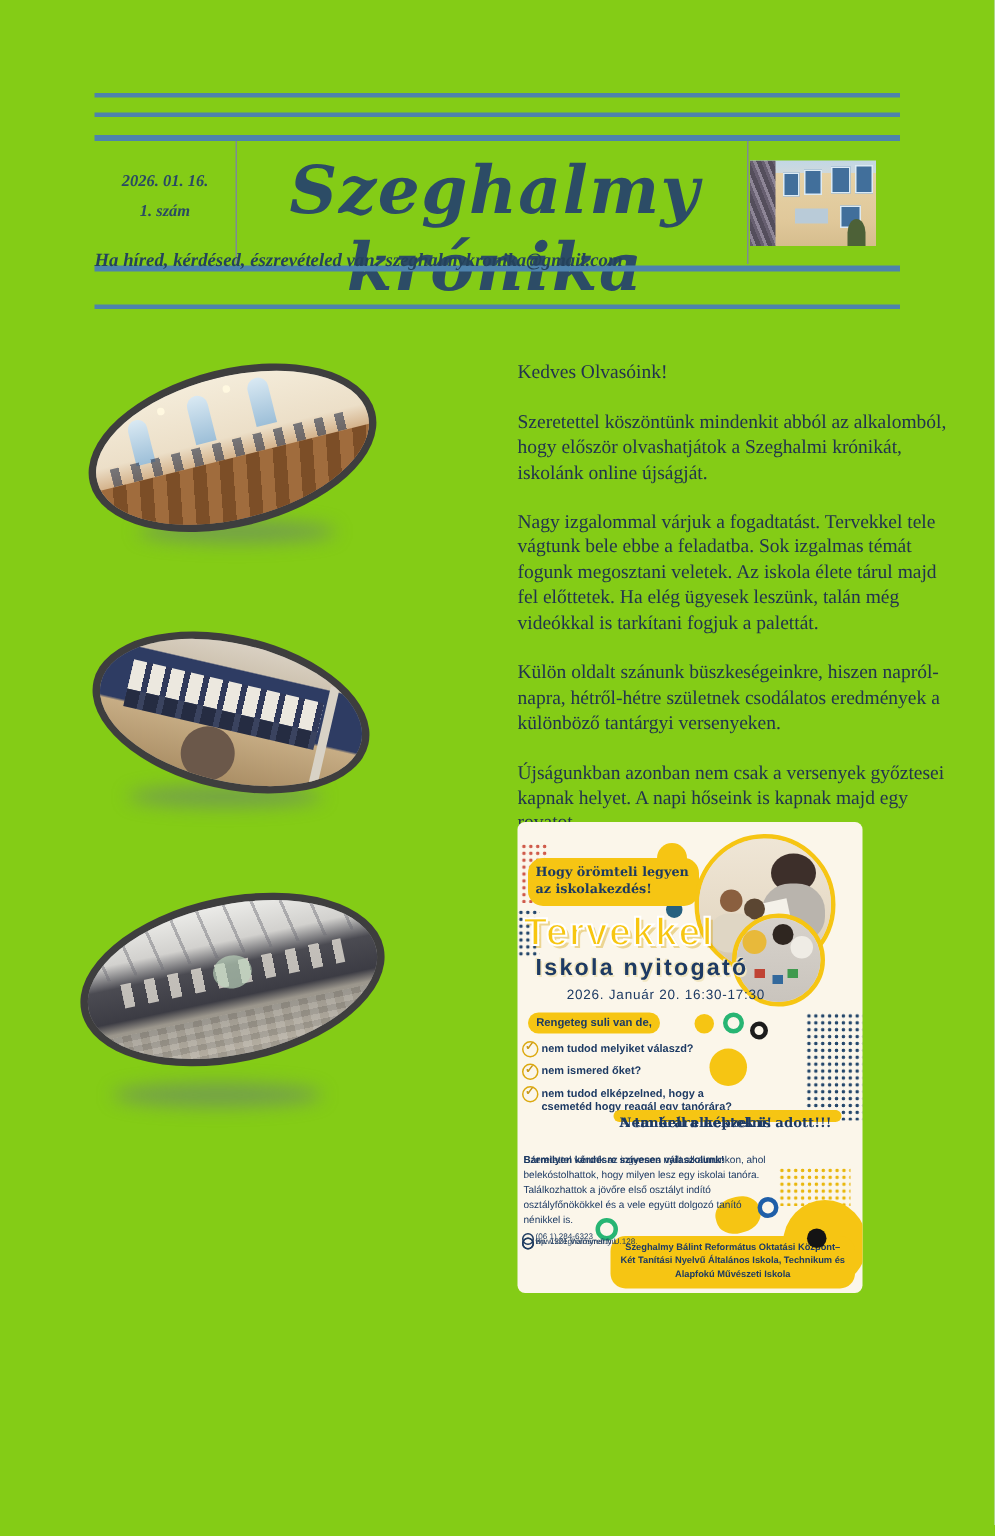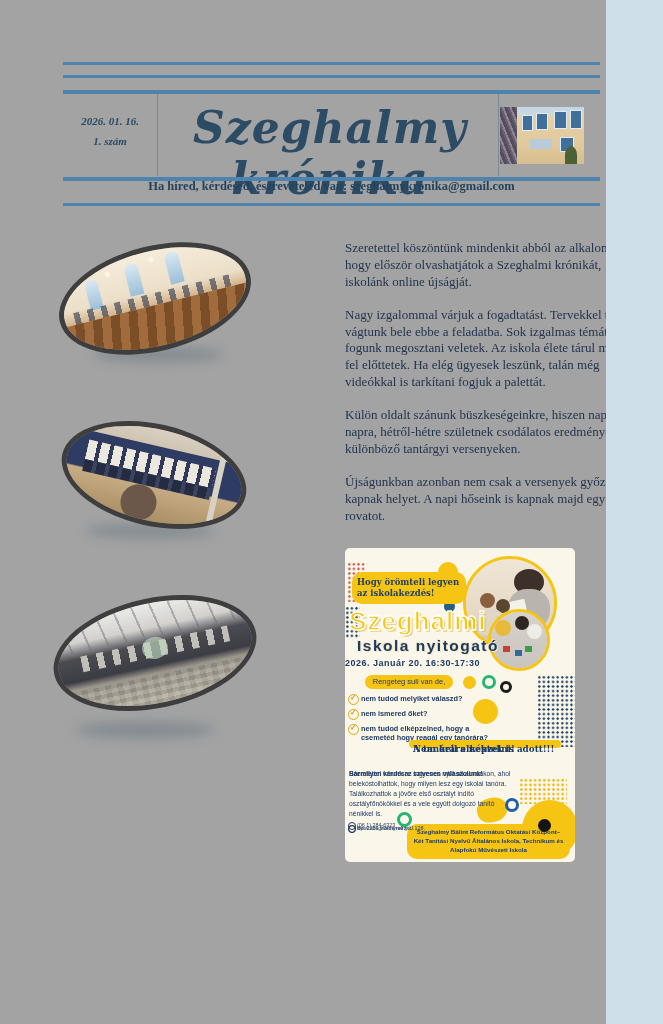--- a/index.html
+++ b/index.html
@@ -1,57 +1,57 @@
 <!DOCTYPE html>
 <html><head>
 <meta charset="utf-8">
 <style>
   html,body{margin:0;padding:0;background:#cfdfe9;}
-  .page{position:relative;width:606px;height:1024px;background:#a3a3a3;overflow:hidden;
+  .page{position:relative;width:663px;height:1024px;background:#84cc16;overflow:hidden;
         font-family:"Liberation Serif",serif;color:#22344e;}
   .rule{position:absolute;left:63px;width:537px;background:#4d83ad;}
   
   .masthead{position:absolute;left:63px;top:94px;width:537px;height:82px;}
   .vdiv{position:absolute;top:0;bottom:0;width:1px;background:#7d8b95;}
   .dateblock{position:absolute;left:0;top:18px;width:94px;text-align:center;
              font-style:italic;font-weight:bold;font-size:11px;color:#2a4a63;line-height:1.8;}
   .mast-title{position:absolute;left:100px;width:334px;top:8px;text-align:center;
               font-family:"DejaVu Serif",serif;font-style:italic;font-weight:bold;
               font-size:44px;color:#2c4c66;letter-spacing:1px;}
   .bldg{position:absolute;left:437px;top:13px;width:84px;height:57px;overflow:hidden;
         background:linear-gradient(180deg,#c2d7e5 0%,#cdd9dd 14%,#e6d2a6 15%,#e0c89a 70%,#d6bd8e 100%);}
   .bldg .win{position:absolute;background:#416f9b;border:1px solid #dcebf4;}
   .bldg .tree{position:absolute;left:0;top:0;width:17px;height:57px;
         background:repeating-linear-gradient(68deg,#675f70 0 2px,#8d8596 2px 4px,#544e5c 4px 7px);}
   .bldg .sign{position:absolute;left:30px;top:32px;width:22px;height:10px;background:#b9cbd8;}
   .bldg .bush{position:absolute;right:7px;bottom:0;width:12px;height:18px;border-radius:50% 50% 0 0;background:#4d6137;}
-  .contactline{position:absolute;left:63px;top:179px;width:537px;text-align:center;
-               font-weight:bold;font-size:12.5px;color:#24425c;}
+  .contactline{position:absolute;left:63px;top:166px;width:537px;
+               font-style:italic;font-weight:bold;font-size:12.5px;color:#24425c;}
   
   .oval{position:absolute;border:5px solid #3e3e3e;border-radius:50%;overflow:hidden;background:#888;}
   .oshadow{position:absolute;border-radius:50%;background:rgba(100,115,128,.5);filter:blur(6px);}
   .oval .layer{position:absolute;}
   
   .article{position:absolute;left:345px;top:240px;width:289px;font-size:13px;line-height:1.3;color:#22344e;}
   .article p{margin:0 0 16px 0;}
   
   .flyer{position:absolute;left:345px;top:548px;width:230px;height:314px;background:#fbf6ea;
          border-radius:5px;overflow:hidden;font-family:"Liberation Sans",sans-serif;color:#1d3a5f;}
   .flyer *{position:absolute;}
   .dots{background-image:radial-gradient(currentColor 1px,transparent 1.4px);background-size:4.6px 4.6px;}
   .badge{left:7px;top:24px;width:104px;padding:5px 5px;background:#f6c513;border-radius:10px;
          font-family:"DejaVu Serif",serif;font-weight:bold;font-size:8.5px;text-align:left;line-height:1.3;color:#1e3a5f;}
   .cphoto{border-radius:50%;overflow:hidden;border:3px solid #f6c513;background:#e8ddcc;}
   .fl-title{left:4px;top:58px;width:165px;font-weight:bold;font-size:26px;letter-spacing:1px;color:#f7c611;
             -webkit-text-stroke:1.3px #ffffff;text-shadow:2px 2px 0 rgba(216,166,16,.4);z-index:4;}
   .fl-sub{left:12px;top:89px;width:170px;font-weight:bold;font-size:15.5px;letter-spacing:1.5px;color:#1d3a63;
           text-shadow:1px 1px 0 #f2e7c2,-1px -1px 0 #f2e7c2;z-index:4;}
-  .fl-date{left:0;top:110px;width:165px;text-align:left;font-weight:bold;font-size:9px;letter-spacing:.5px;color:#1d3a63;z-index:4;}
-  .pill{left:20px;top:127px;width:88px;height:14px;background:#f6c513;border-radius:8px;
-        font-weight:normal;font-size:7.5px;line-height:14px;text-align:center;color:#1d3a63;}
+  .fl-date{left:0;top:110px;width:165px;text-align:right;font-weight:normal;font-size:9px;letter-spacing:.5px;color:#1d3a63;z-index:4;}
+  .pill{left:7px;top:127px;width:88px;height:14px;background:#f6c513;border-radius:8px;
+        font-weight:bold;font-size:7.5px;line-height:14px;text-align:center;color:#1d3a63;}
   .ring{border-radius:50%;background:transparent;}
   .chkrow{left:16px;width:150px;font-weight:bold;font-size:7.3px;line-height:1.3;color:#1d3a63;}
   .chk{position:absolute;left:-13px;top:0;width:9px;height:9px;border:1.3px solid #dca90f;border-radius:50%;}
   .chk::after{content:"\2713";position:absolute;left:1px;top:-2px;font-size:8px;color:#c9981a;font-weight:bold;}
   .hlbox{left:64px;top:192px;width:144px;padding:4px 4px;background:#f6c513;border-radius:9px;
          font-family:"DejaVu Serif",serif;font-weight:bold;font-size:8.8px;line-height:1.35;text-align:center;color:#1d3a63;z-index:5;}
   .fl-body{left:4px;top:221px;width:168px;font-size:6.7px;line-height:1.5;color:#1d3a63;z-index:5;}
   .fl-body b{display:block;}
   .ci{position:absolute;left:0;width:6px;height:6px;border:1px solid #1d3a5f;border-radius:50%;}
   .contactrow{position:relative;padding-left:9px;margin-bottom:3px;font-size:5.4px;line-height:1.2;}
@@ -119,20 +119,21 @@
   <div class="oshadow" style="left:75px;top:722px;width:140px;height:16px;"></div>
   <div class="oval" style="left:52px;top:598px;width:196px;height:100px;transform:rotate(-12deg);">
     <div class="layer" style="left:0;top:0;right:0;bottom:0;background:linear-gradient(180deg,#ebebe8 0%,#d2d1ce 24%,#4b4b52 40%,#3c3c44 62%,#9b968c 70%,#b7b0a3 100%);"></div>
     <div class="layer" style="left:0;top:0;right:0;height:34px;background:repeating-linear-gradient(78deg,transparent 0 16px,rgba(110,110,118,.45) 16px 18px);"></div>
     <div class="layer" style="left:24px;top:38px;width:150px;height:16px;background:repeating-linear-gradient(90deg,rgba(235,230,220,.75) 0 7px,transparent 7px 16px);"></div>
     <div class="layer" style="left:86px;top:34px;width:26px;height:22px;border-radius:50%;background:rgba(190,215,190,.65);"></div>
     <div class="layer" style="left:0;bottom:0;right:0;height:28px;background-image:repeating-linear-gradient(90deg,rgba(255,255,255,.14) 0 6px,transparent 6px 12px),repeating-linear-gradient(0deg,rgba(0,0,0,.12) 0 4px,transparent 4px 8px);"></div>
   </div>
 
   <div class="article">
+    <p>Kedves Olvasóink!</p>
     <p>Szeretettel köszöntünk mindenkit abból az alkalomból, hogy először olvashatjátok a Szeghalmi krónikát, iskolánk online újságját.</p>
     <p>Nagy izgalommal várjuk a fogadtatást.  Tervekkel tele vágtunk bele ebbe a feladatba. Sok izgalmas témát fogunk megosztani veletek. Az iskola élete tárul majd fel előttetek.  Ha elég ügyesek leszünk, talán még videókkal is tarkítani fogjuk a palettát.</p>
     <p>Külön oldalt szánunk büszkeségeinkre, hiszen napról-napra, hétről-hétre születnek csodálatos eredmények a különböző tantárgyi versenyeken.</p>
     <p>Újságunkban azonban nem csak a versenyek győztesei kapnak helyet. A napi hőseink is kapnak majd egy rovatot.</p>
   </div>
 
   <div class="flyer">
 
     <div class="dots" style="left:2px;top:14px;width:18px;height:40px;color:#cf5a4a;"></div>
     <div class="dots" style="left:0;top:58px;width:15px;height:32px;color:#24476b;"></div>
@@ -156,21 +157,21 @@
     <div class="cphoto" style="left:143px;top:61px;width:56px;height:56px;z-index:4;">
       <div style="left:0;top:0;right:0;bottom:0;background:linear-gradient(180deg,#d7d2cb 0%,#c9c4bd 100%);"></div>
       <div style="left:4px;top:8px;width:16px;height:16px;border-radius:50%;background:#e8b93a;"></div>
       <div style="left:24px;top:4px;width:14px;height:14px;border-radius:50%;background:#2f2620;"></div>
       <div style="left:36px;top:12px;width:15px;height:15px;border-radius:50%;background:#efece5;"></div>
       <div style="left:12px;top:34px;width:7px;height:6px;background:#c04434;"></div>
       <div style="left:24px;top:38px;width:7px;height:6px;background:#33699c;"></div>
       <div style="left:34px;top:34px;width:7px;height:6px;background:#3f9a4e;"></div>
     </div>
 
-    <div class="fl-title">Szeghalmi</div>
+    <div class="fl-title">Tervekkel</div>
     <div class="fl-sub">Iskola nyitogató</div>
     <div class="fl-date">2026. Január 20. 16:30-17:30</div>
 
     <div class="pill">Rengeteg suli van de,</div>
     <div style="left:118px;top:128px;width:13px;height:13px;border-radius:50%;background:#f6c513;"></div>
     <div class="ring" style="left:137px;top:127px;width:8px;height:8px;border:3px solid #27b573;"></div>
     <div class="ring" style="left:155px;top:133px;width:6px;height:6px;border:3px solid #1c1c1c;"></div>
 
     <div class="chkrow" style="top:146px;">
       <span class="chk"></span>

